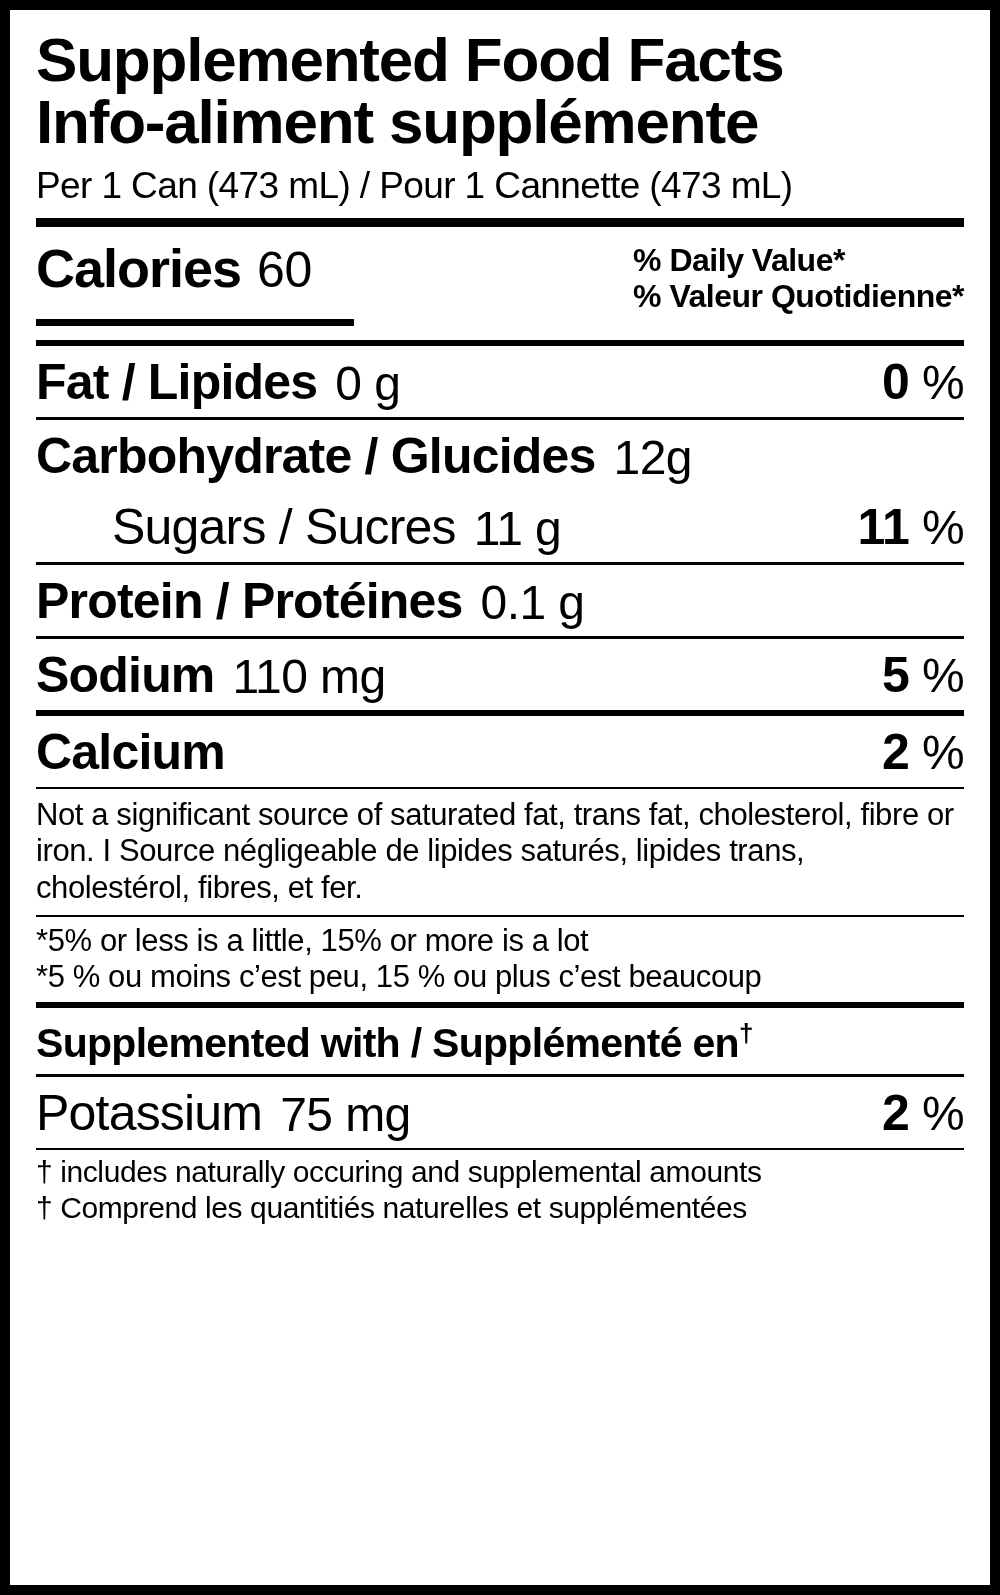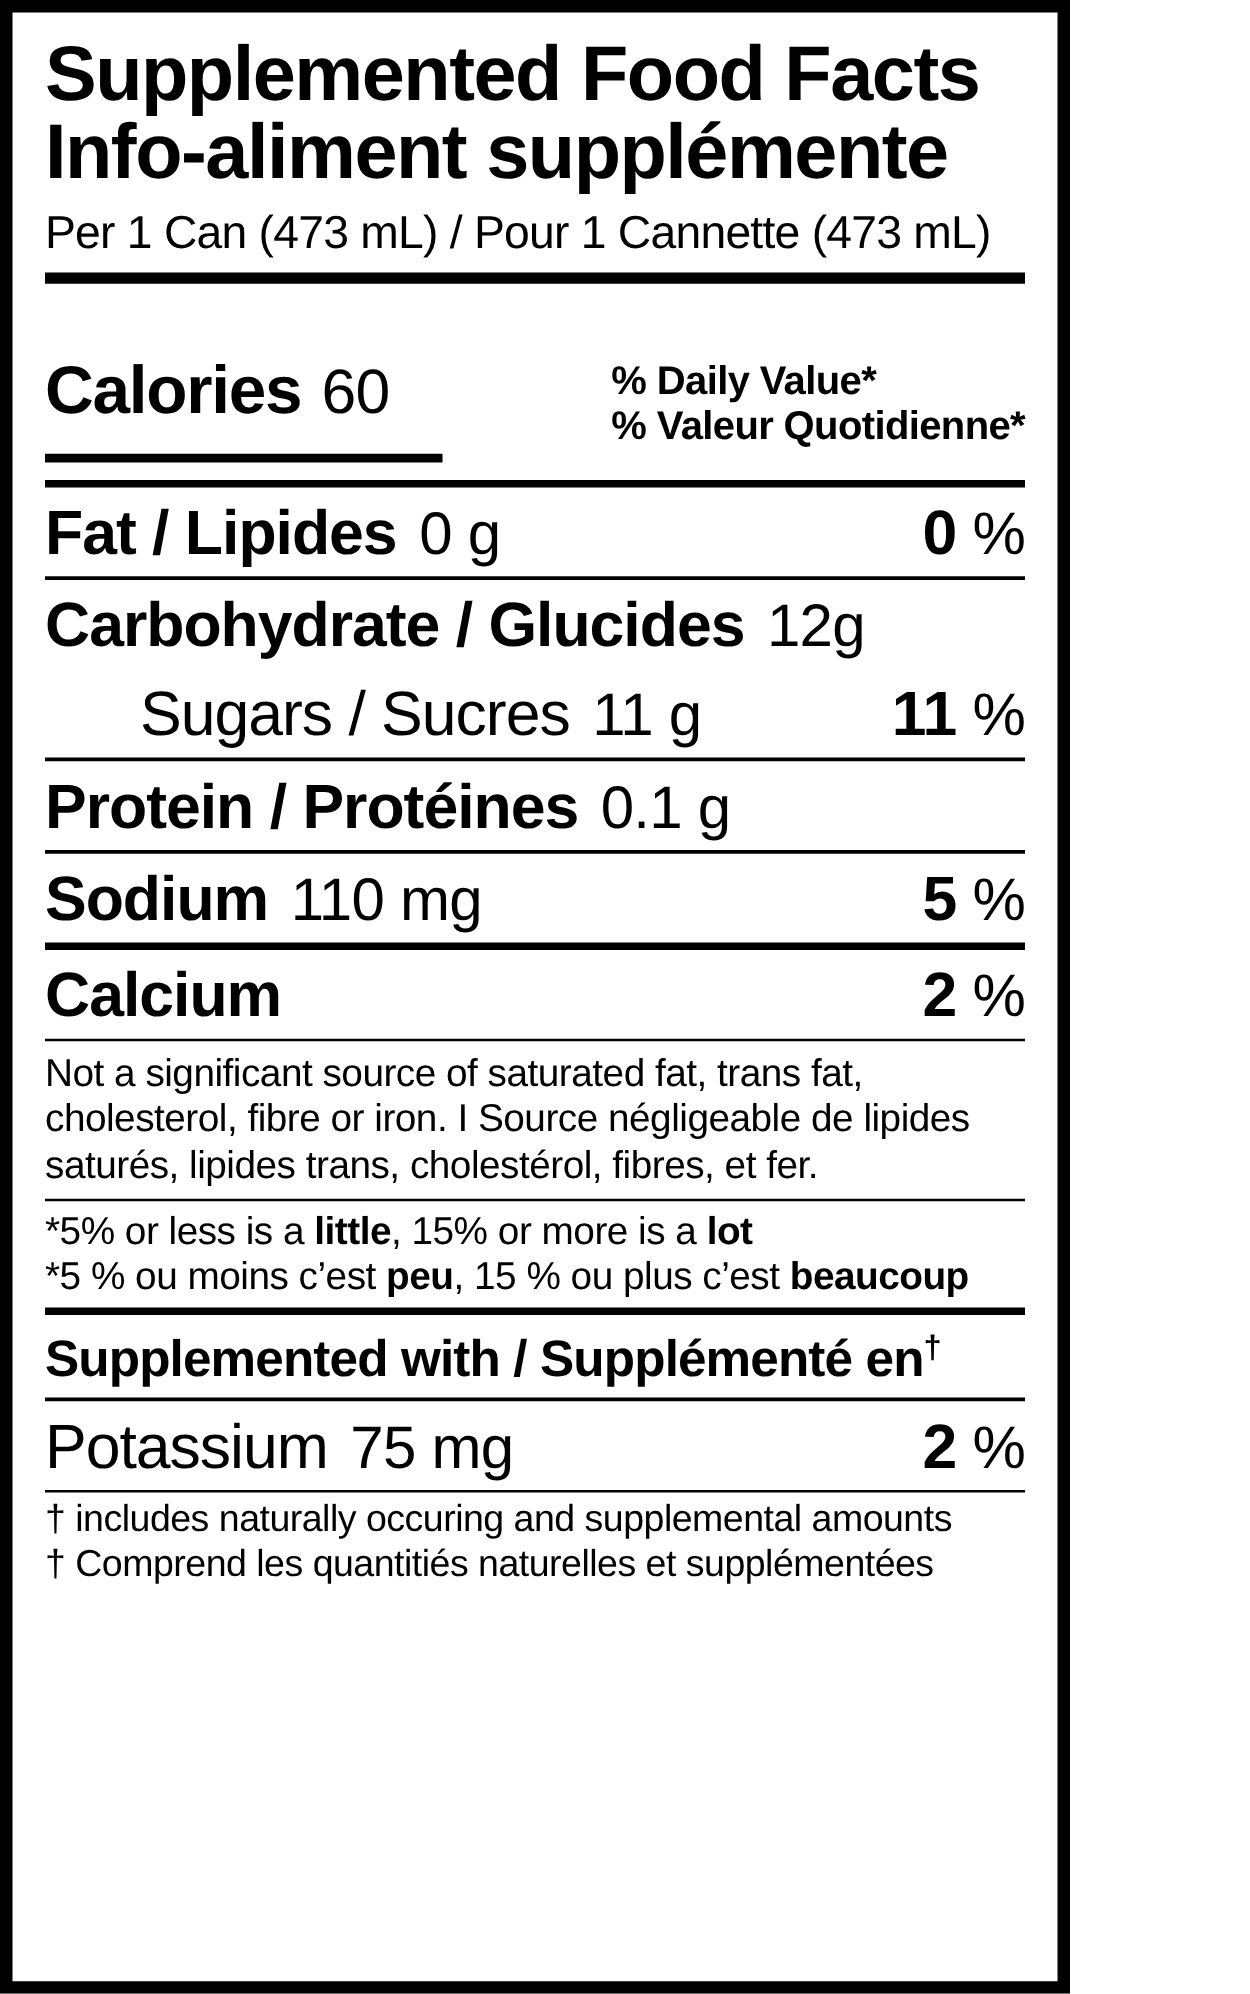--- a/index.html
+++ b/index.html
@@ -9,21 +9,21 @@
   }
   body {
     width: 1000px;
     height: 1595px;
     font-family: "Liberation Sans", sans-serif;
     color: #000000;
     -webkit-font-smoothing: antialiased;
   }
   .panel {
     box-sizing: border-box;
-    width: 856px;
+    width: 1000px;
     height: 1595px;
     border: 10px solid #000;
     padding: 18px 26px 10px 26px;
     display: flex;
     flex-direction: column;
   }
 
   
   .title-en, .title-fr {
     font-weight: bold;
@@ -62,21 +62,20 @@
     height: 2px;
     background: #000;
   }
 
   
   .cal-row {
     display: flex;
     align-items: flex-start;
     justify-content: space-between;
     padding-top: 10px;
-    margin-top: 44px;
   }
   .cal-left {
     display: flex;
     align-items: baseline;
   }
   .cal-label {
     font-weight: bold;
     font-size: 54px;
     letter-spacing: -1px;
   }
@@ -140,21 +139,21 @@
     padding-left: 76px;
   }
 
   
   .fn {
     font-size: 31px;
     line-height: 1.18;
     letter-spacing: -0.4px;
     padding: 8px 0 8px 0;
   }
-  .fn b { font-weight: bold; }
+  .fn b { font-weight: normal; }
   .fn-tight { padding: 6px 0 6px 0; }
 
   .supp-head {
     font-weight: bold;
     font-size: 41px;
     letter-spacing: -0.7px;
     padding: 10px 0 8px 0;
     white-space: nowrap;
   }
   .supp-head sup {

